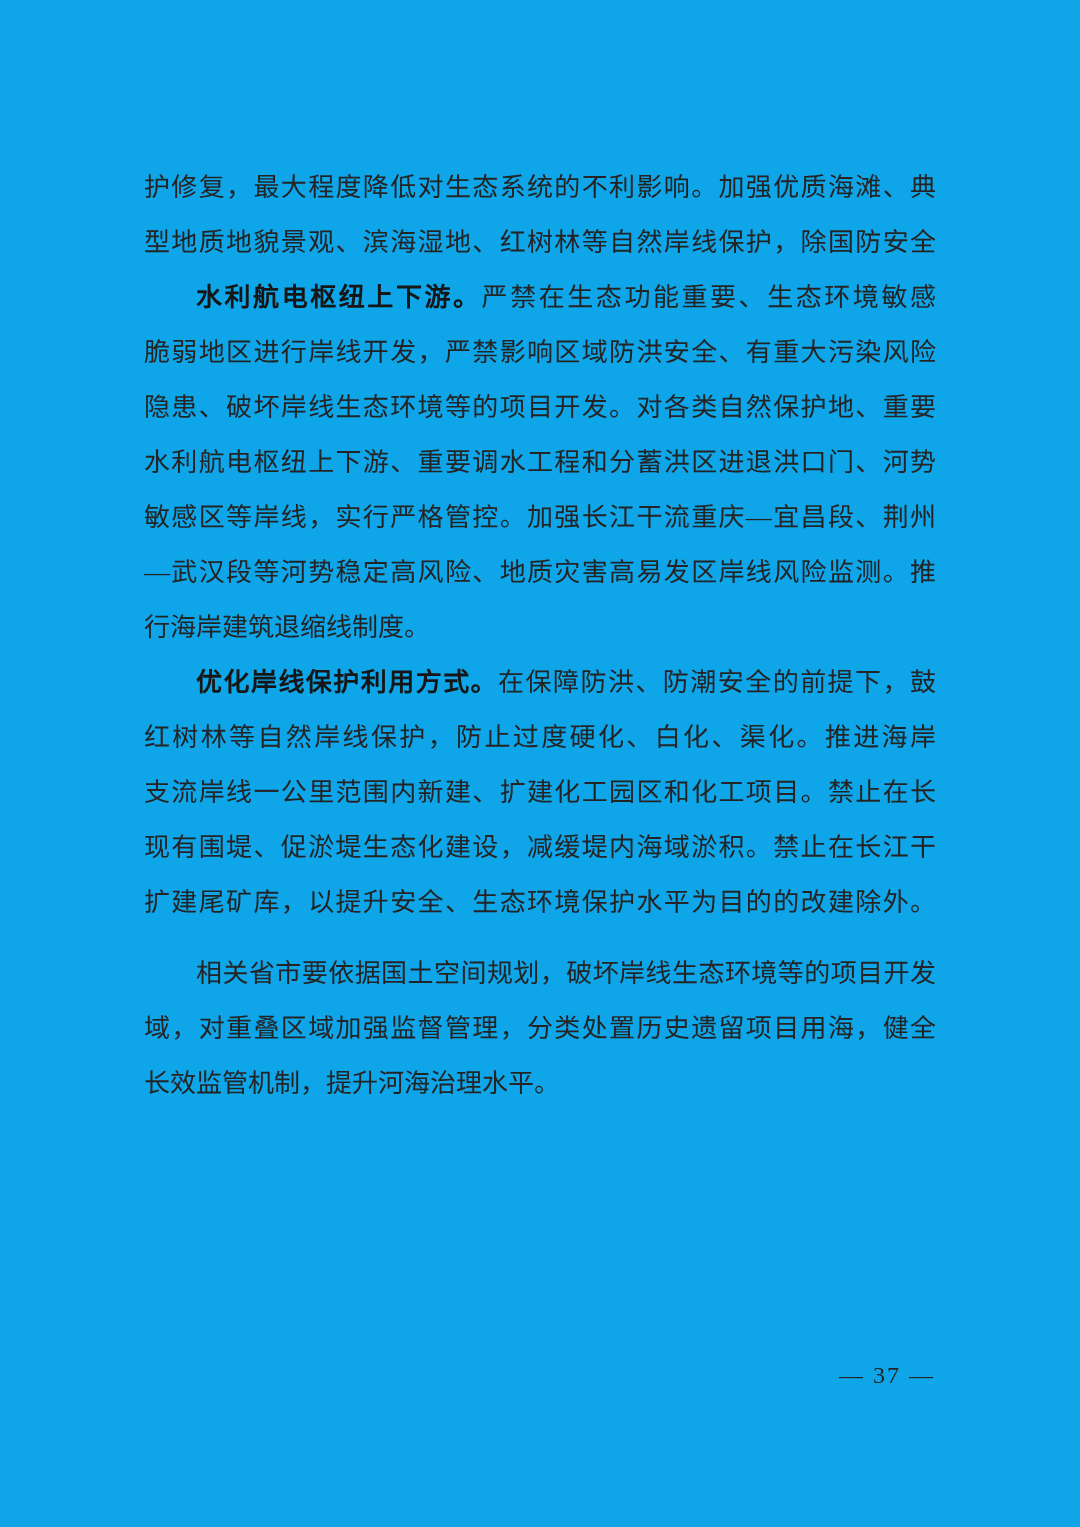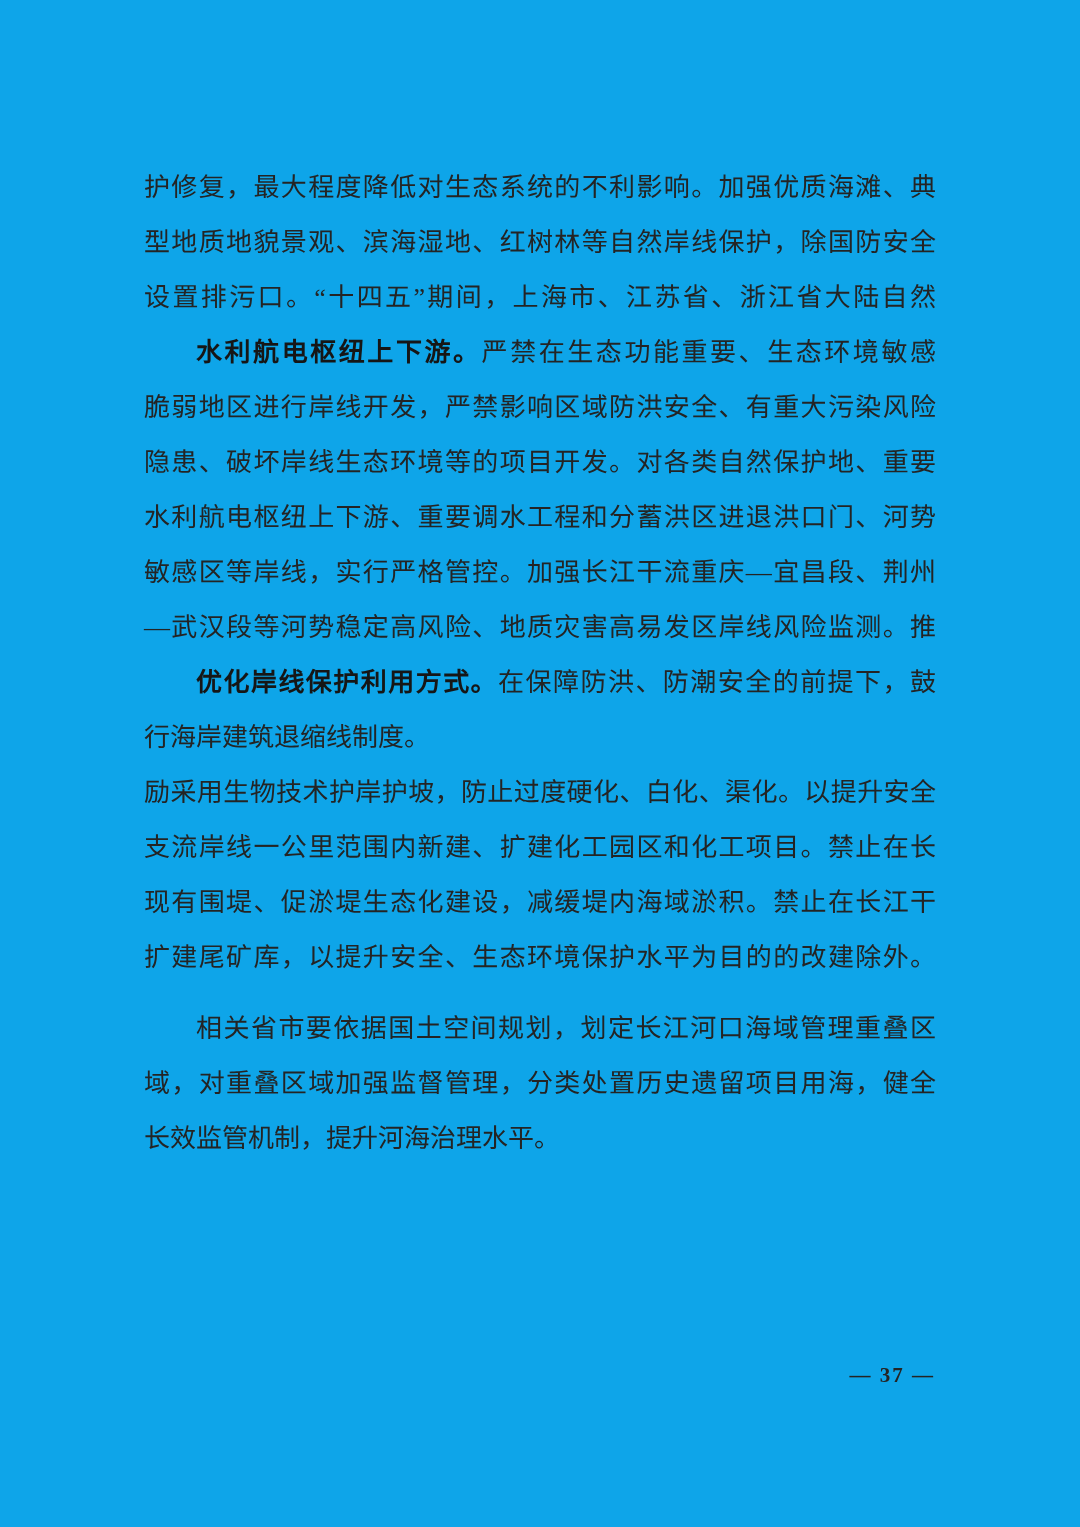--- a/index.html
+++ b/index.html
@@ -41,50 +41,48 @@
     margin-top: 16px;
   }
   .lead {
     font-weight: bold;
     color: #161616;
   }
   .page-footer {
     position: absolute;
     top: 1358px;
     right: 145px;
-    font-size: 21px;
+    font-size: 24px;
     line-height: 34px;
     color: #242424;
     text-align: left;
-    font-weight: bold;
   }
   .page-footer .num {
     letter-spacing: 2px;
   }
 </style>
 </head>
 <body>
 
 <div class="page">
   <main class="text-block">
       <div class="line justify"><span>护修复，最大程度降低对生态系统的不利影响。加强优质海滩、典</span></div>
       <div class="line justify"><span>型地质地貌景观、滨海湿地、红树林等自然岸线保护，除国防安全</span></div>
-      <div class="line justify"><span>设置排污口。“十四五”期间，上海市、江苏省、浙江省大陆自然</span></div>
       <div class="line justify indent"><span class="lead">水利航电枢纽上下游。</span><span>严禁在生态功能重要、生态环境敏感</span></div>
       <div class="line justify"><span>脆弱地区进行岸线开发，严禁影响区域防洪安全、有重大污染风险</span></div>
       <div class="line justify"><span>隐患、破坏岸线生态环境等的项目开发。对各类自然保护地、重要</span></div>
       <div class="line justify"><span>水利航电枢纽上下游、重要调水工程和分蓄洪区进退洪口门、河势</span></div>
       <div class="line justify"><span>敏感区等岸线，实行严格管控。加强长江干流重庆—宜昌段、荆州</span></div>
       <div class="line justify"><span>—武汉段等河势稳定高风险、地质灾害高易发区岸线风险监测。推</span></div>
+      <div class="line"><span>行海岸建筑退缩线制度。</span></div>
       <div class="line justify indent"><span class="lead">优化岸线保护利用方式。</span><span>在保障防洪、防潮安全的前提下，鼓</span></div>
-      <div class="line"><span>行海岸建筑退缩线制度。</span></div>
-      <div class="line justify"><span>励采用生物技术护岸护坡，防止过度硬化、白化、渠化。以提升安全</span></div>
+      <div class="line justify"><span>红树林等自然岸线保护，防止过度硬化、白化、渠化。推进海岸</span></div>
       <div class="line justify"><span>支流岸线一公里范围内新建、扩建化工园区和化工项目。禁止在长</span></div>
       <div class="line justify"><span>现有围堤、促淤堤生态化建设，减缓堤内海域淤积。禁止在长江干</span></div>
       <div class="line justify"><span>扩建尾矿库，以提升安全、生态环境保护水平为目的的改建除外。</span></div>
-      <div class="line justify indent para-gap"><span>相关省市要依据国土空间规划，划定长江河口海域管理重叠区</span></div>
+      <div class="line justify indent para-gap"><span>相关省市要依据国土空间规划，破坏岸线生态环境等的项目开发</span></div>
       <div class="line justify"><span>域，对重叠区域加强监督管理，分类处置历史遗留项目用海，健全</span></div>
       <div class="line"><span>长效监管机制，提升河海治理水平。</span></div>
     </main>
   <footer class="page-footer">
     <span class="num">— 37 —</span>
   </footer>
 </div>
 
 </body></html>

